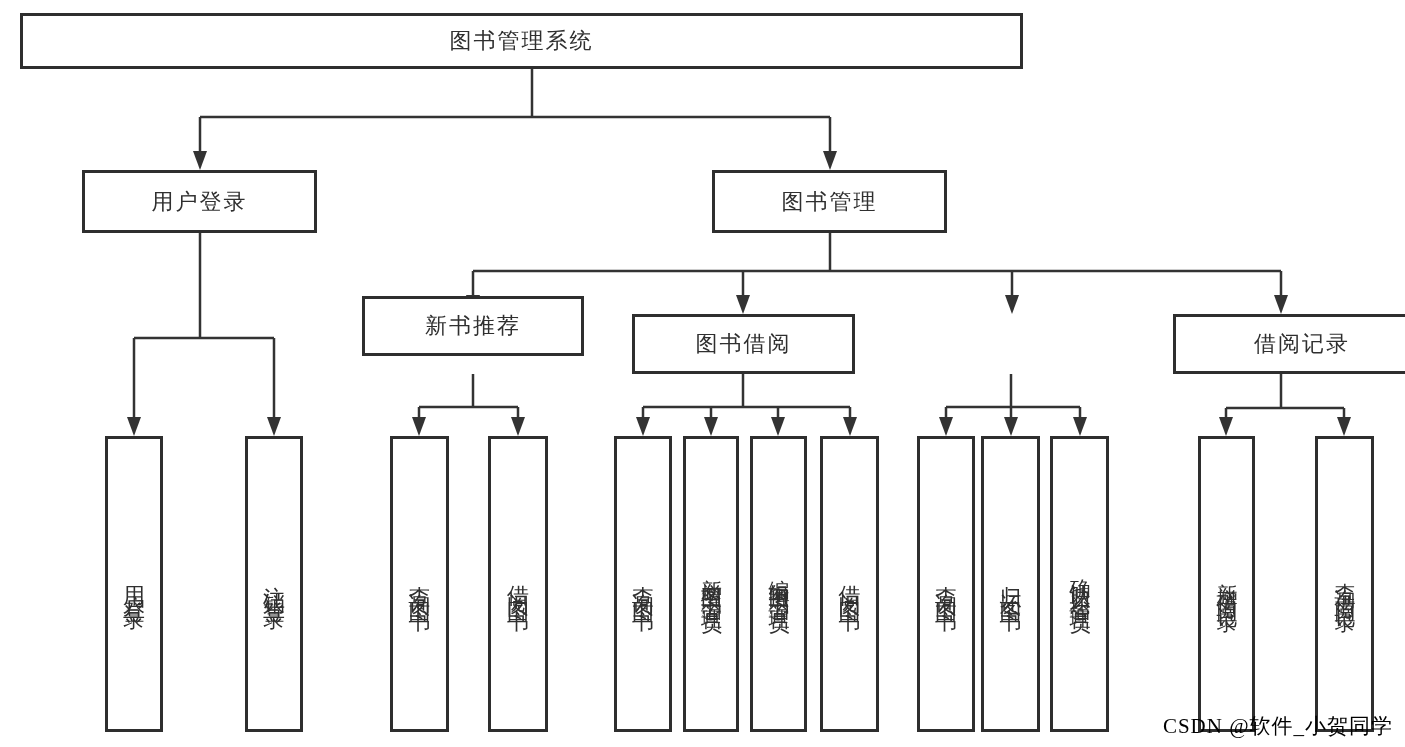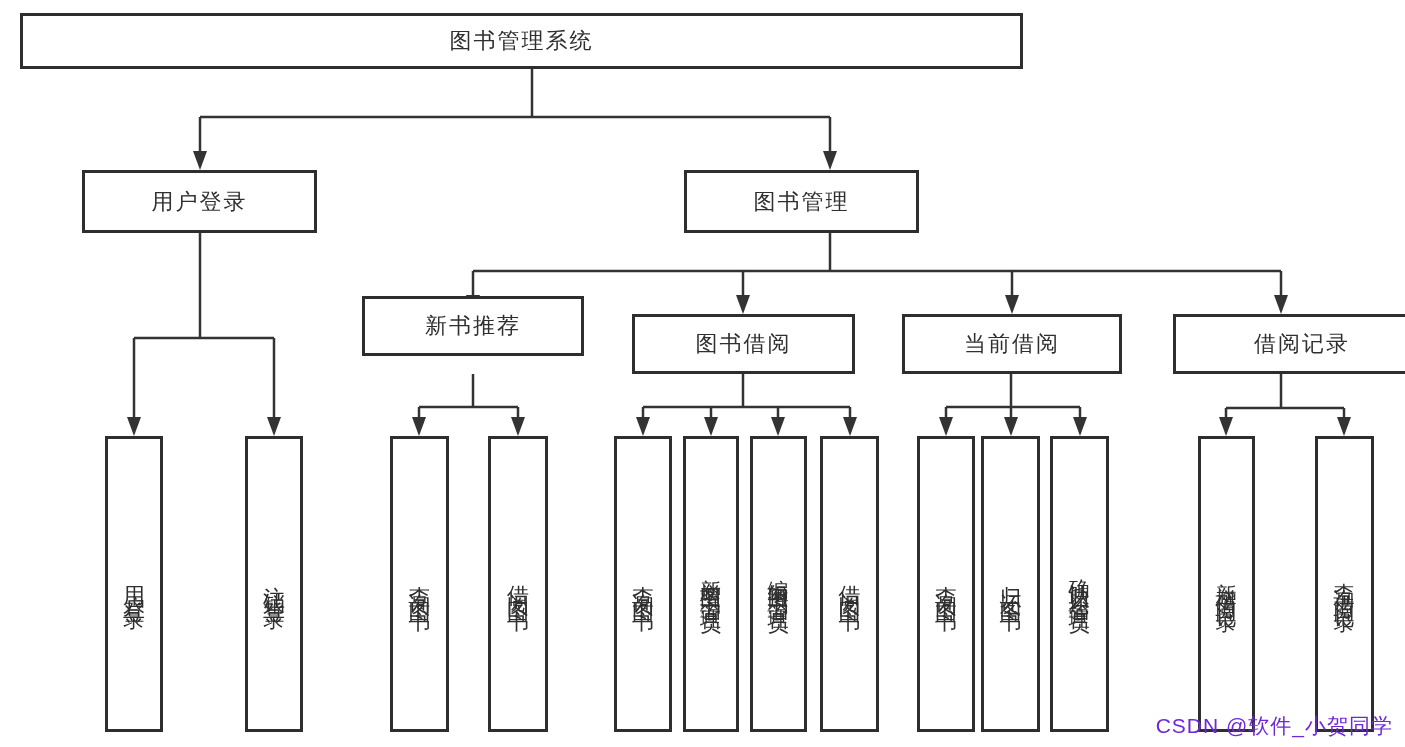--- a/index.html
+++ b/index.html
@@ -1,20 +1,20 @@
 <!DOCTYPE html>
 <html><head>
 <meta charset="utf-8">
 <style>
   html,body{margin:0;padding:0;background:#ffffff;}
   #stage{
     position:relative;
     width:1405px;height:747px;
     background:#ffffff;
-    font-family:Liberation Sans, sans-serif;
+    font-family:Liberation Serif, serif;
     overflow:hidden;
   }
   #connectors{position:absolute;left:0;top:0;width:1405px;height:747px;}
   .node{
     position:absolute;
     box-sizing:border-box;
     border:3px solid #2e2e2e;
     background:#ffffff;
     display:flex;align-items:center;justify-content:center;
     color:#2f2f2f;
@@ -23,21 +23,21 @@
   .node.v{
     font-size:22px;
     writing-mode:vertical-rl;
     text-orientation:mixed;
     letter-spacing:8px;
     line-height:1;
   }
   
   #n-root          {left:20px;  top:13px;  width:1003px; height:56px;}
   #n-user-login    {left:82px;  top:170px; width:235px;  height:63px;}
-  #n-book-mgmt     {left:684px; top:170px; width:235px;  height:63px;}
+  #n-book-mgmt     {left:712px; top:170px; width:235px;  height:63px;}
   #n-new-book-rec  {left:362px; top:296px; width:222px;  height:60px;}
   #n-book-borrow   {left:632px; top:314px; width:223px;  height:60px;}
   #n-current-borrow{left:902px; top:314px; width:220px;  height:60px;}
   #n-borrow-record {left:1173px;top:314px; width:258px;  height:60px;}
   
   .node.v{top:436px;height:296px;}
   #n-leaf-user-login {left:105px; width:58px;}
   #n-leaf-logout     {left:245px; width:58px;}
   #n-leaf-nb-query   {left:390px; width:59px;}
   #n-leaf-nb-borrow  {left:488px; width:60px;}
@@ -47,21 +47,21 @@
   #n-leaf-bb-borrow  {left:820px; width:59px;}
   #n-leaf-cb-query   {left:917px; width:58px;}
   #n-leaf-cb-return  {left:981px; width:59px;}
   #n-leaf-cb-confirm {left:1050px;width:59px; letter-spacing:5px;font-size:21px;}
   #n-leaf-br-add     {left:1198px;width:57px; letter-spacing:6px;font-size:21px;}
   #n-leaf-br-query   {left:1315px;width:59px; letter-spacing:6px;font-size:21px;}
   #watermark{
     position:absolute;
     right:12px;bottom:7px;
     font-size:21px;
-    color:#6d28d9;
+    color:#000000;
     letter-spacing:1px;
     white-space:nowrap;
   }
 </style>
 </head>
 <body>
 
 <div id="stage">
 
   <svg id="connectors" viewBox="0 0 1405 747" xmlns="http://www.w3.org/2000/svg">
@@ -133,21 +133,20 @@
     </g>
   </svg>
 
   <div class="node h" id="n-root">图书管理系统</div>
 
   <div class="node h" id="n-user-login">用户登录</div>
   <div class="node h" id="n-book-mgmt">图书管理</div>
 
   <div class="node h" id="n-new-book-rec">新书推荐</div>
   <div class="node h" id="n-book-borrow">图书借阅</div>
-  <div class="node h" id="n-current-borrow">当前借阅</div>
   <div class="node h" id="n-borrow-record">借阅记录</div>
 
   <div class="node v" id="n-leaf-user-login">用户登录</div>
   <div class="node v" id="n-leaf-logout">注销登录</div>
 
   <div class="node v" id="n-leaf-nb-query">查询图书</div>
   <div class="node v" id="n-leaf-nb-borrow">借阅图书</div>
 
   <div class="node v" id="n-leaf-bb-query">查询图书</div>
   <div class="node v" id="n-leaf-bb-add">新增图书（管理员）</div>

